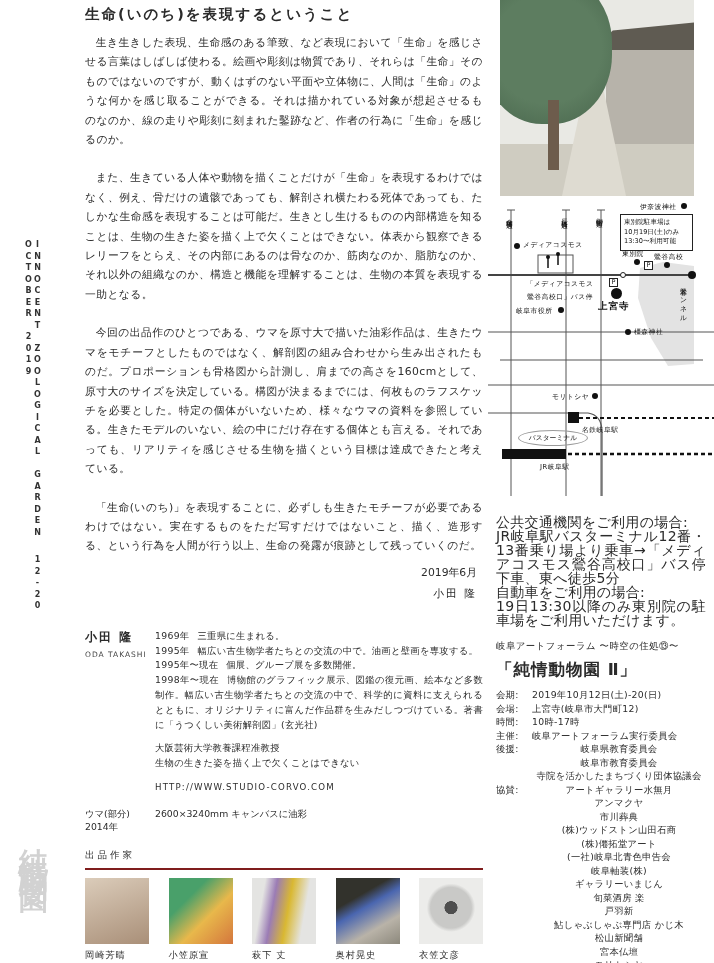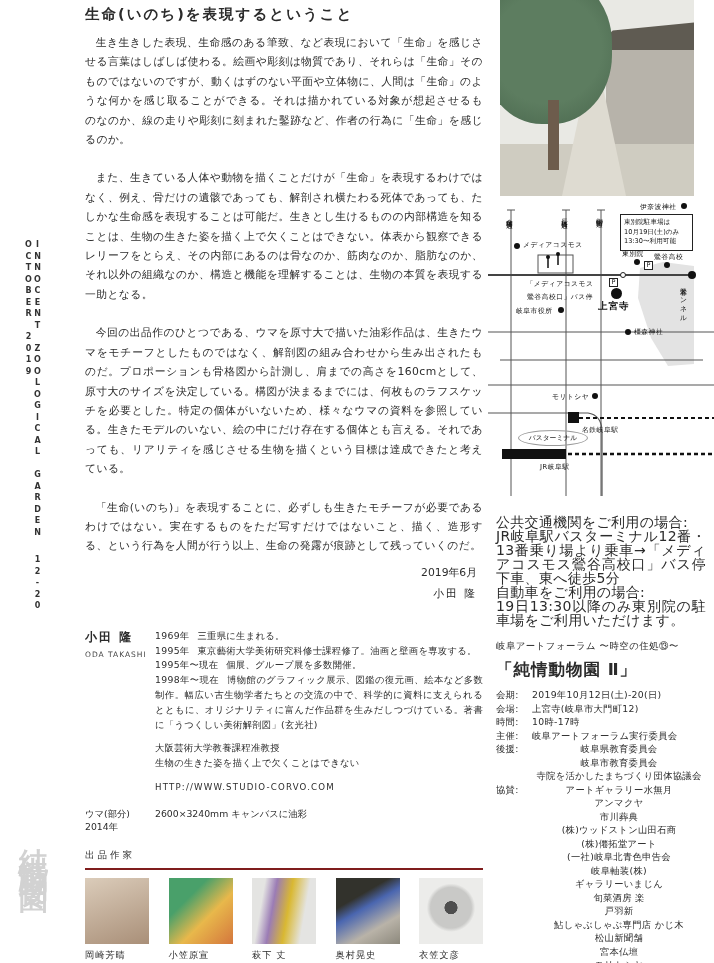--- a/index.html
+++ b/index.html
@@ -113,21 +113,21 @@
       <div class="author">小田 隆</div>
     </div>
 
     <div class="bio">
       <div class="bio-left">
         <div class="bio-name">小田 隆</div>
         <div class="bio-roman">ODA TAKASHI</div>
       </div>
       <div class="bio-right">
         <div class="bio-entry"><span class="yr">1969年</span><span>三重県に生まれる。</span></div>
-        <div class="bio-entry"><span class="yr">1995年</span><span>東京藝術大学美術研究科修士課程修了。油画と壁画を専攻する。</span></div>
+        <div class="bio-entry"><span class="yr">1995年</span><span>幅広い古生物学者たちとの交流の中で。油画と壁画を専攻する。</span></div>
         <div class="bio-entry"><span class="yr">1995年〜現在</span><span>個展、グループ展を多数開催。</span></div>
         <div class="bio-entry"><span class="yr">1998年〜現在</span><span>博物館のグラフィック展示、図鑑の復元画、絵本など多数制作。幅広い古生物学者たちとの交流の中で、科学的に資料に支えられるとともに、オリジナリティに富んだ作品群を生みだしつづけている。著書に「うつくしい美術解剖図」(玄光社)</span></div>
         <div class="bio-positions">
           <div>大阪芸術大学教養課程准教授</div>
           <div>生物の生きた姿を描く上で欠くことはできない</div>
         </div>
         <div class="bio-site">HTTP://WWW.STUDIO-CORVO.COM</div>
       </div>
     </div>
 

